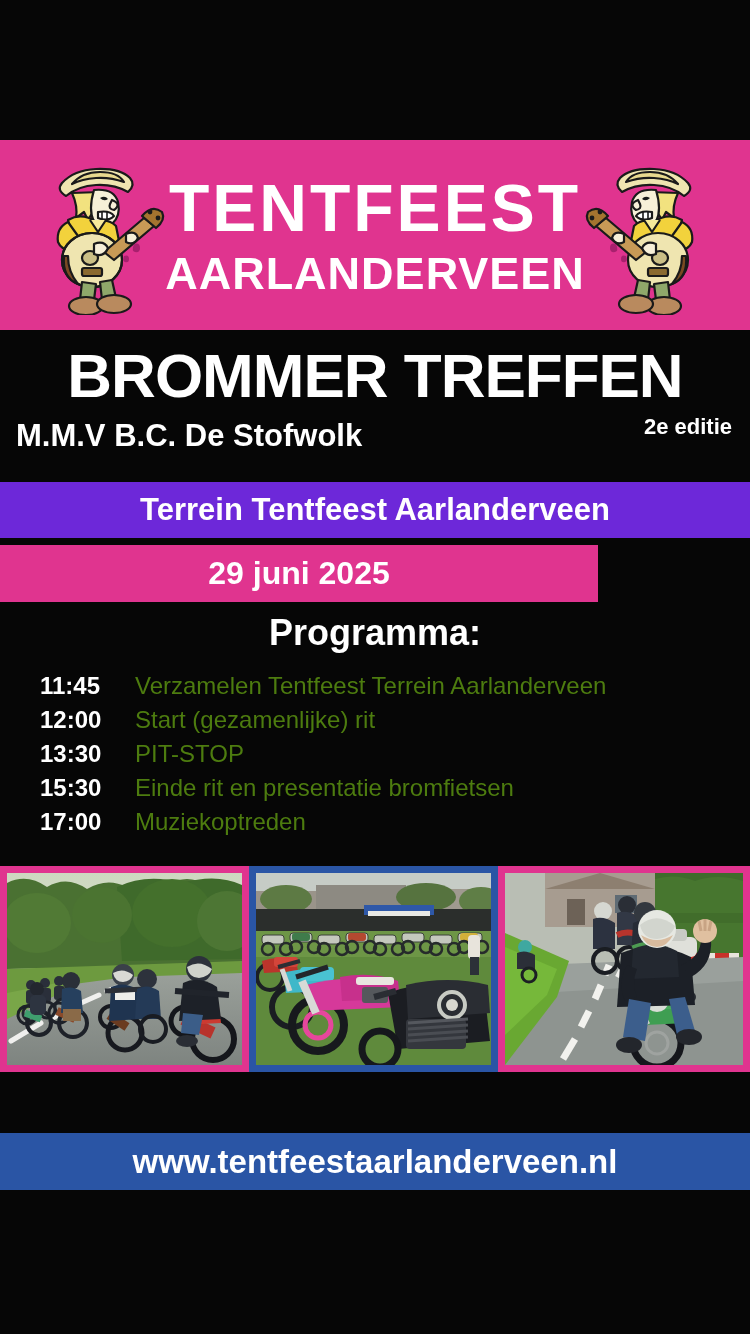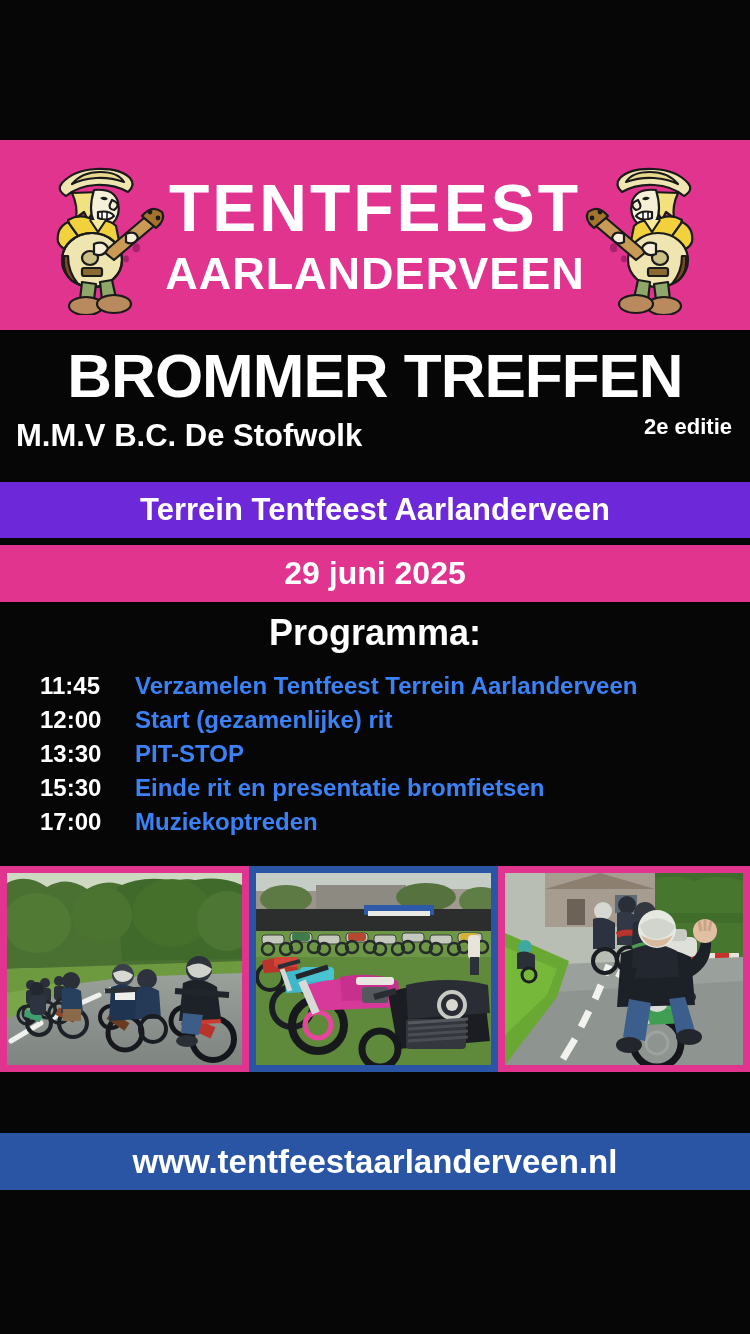--- a/index.html
+++ b/index.html
@@ -54,37 +54,37 @@
 
   
   .loc-band {
     position:absolute; left:0; top:482px; width:750px; height:56px;
     background:#6d28d9; display:flex; align-items:center; justify-content:center;
   }
   .loc-text { font-size:31px; font-weight:700; color:#fff; letter-spacing:0px; }
 
   
   .date-band {
-    position:absolute; left:0; top:545px; width:750px; height:57px;
+    position:absolute; left:0; top:545px; width:598px; height:57px;
     background:#e0348f; display:flex; align-items:center; justify-content:center;
   }
   .date-text { font-size:32px; font-weight:700; color:#fff; }
 
   
   .programme { position:absolute; left:0; top:612px; width:750px; }
   .programme-title {
     text-align:center; font-size:36px; font-weight:700; color:#fff;
     margin-bottom:18px;
   }
   .prog-list { padding-left:40px; }
   .prog-row { display:flex; align-items:baseline; margin-bottom:6px; }
   .prog-time {
     width:95px; font-size:24px; font-weight:700; color:#fff; flex:0 0 95px;
   }
-  .prog-desc { font-size:24px; font-weight:700; color:#3b82f6; }
+  .prog-desc { font-size:24px; font-weight:400; color:#4d7c0f; }
 
   
   .photos {
     position:absolute; left:0; top:866px; width:750px; height:206px;
     display:flex;
   }
   .photo { position:relative; height:206px; overflow:hidden; }
   .photo.p1 { width:249px; border:7px solid #e0348f; }
   .photo.p2 { width:249px; border:7px solid #2a55a5; }
   .photo.p3 { width:252px; border:7px solid #e0348f; }

